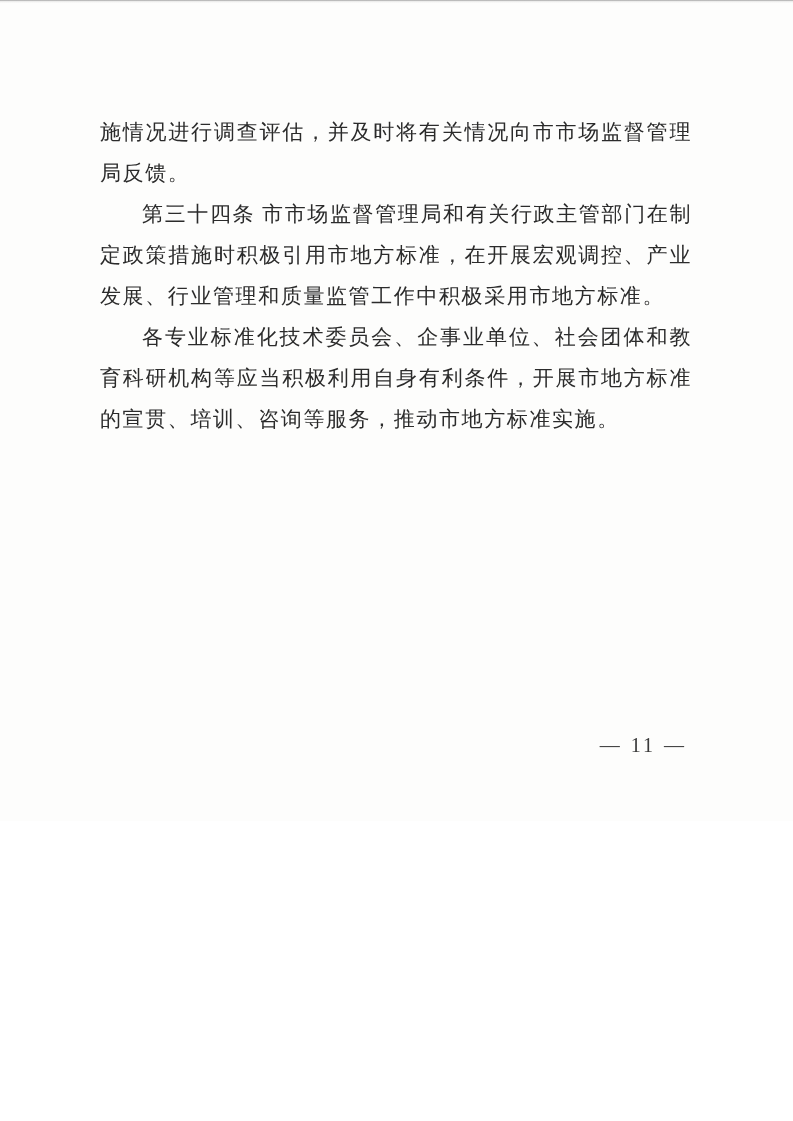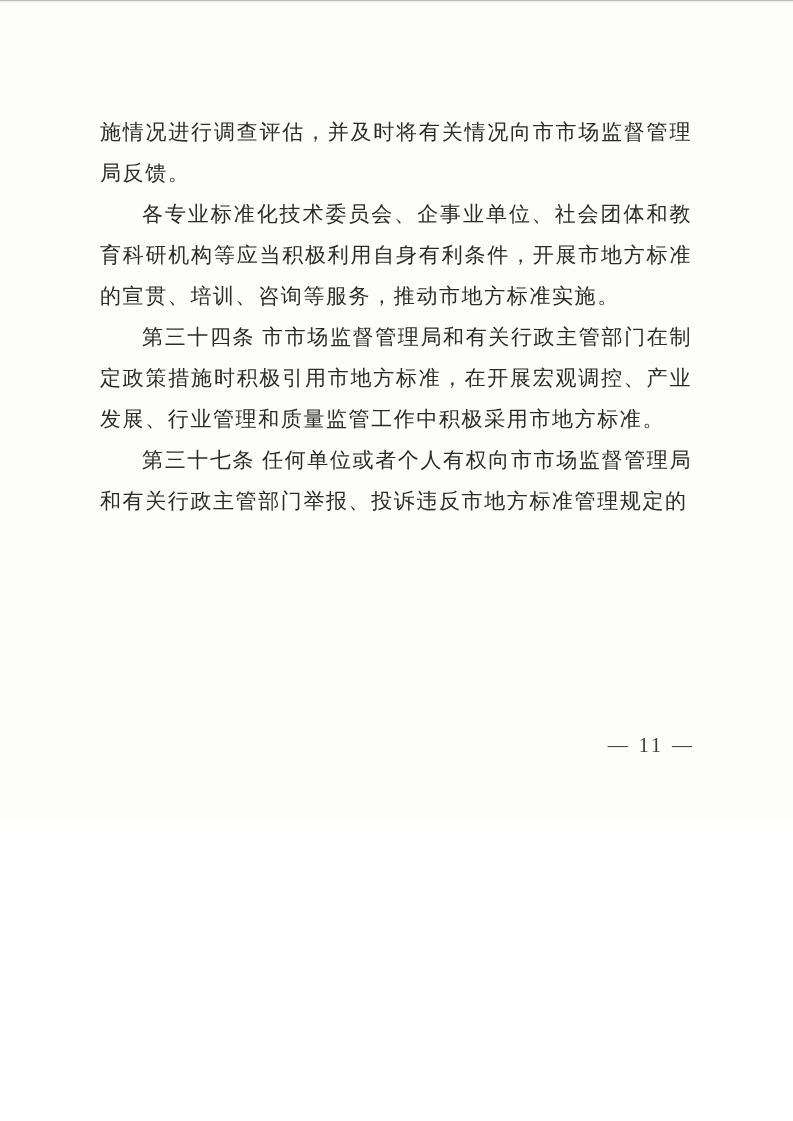--- a/index.html
+++ b/index.html
@@ -37,37 +37,36 @@
   }
   .text-block p {
     margin: 0;
     padding: 0;
   }
   .text-block p.indent {
     text-indent: 2em;
   }
   .page-footer {
     position: absolute;
-    right: 98px;
+    right: 106px;
     bottom: 64px;
     color: #3a3a3a;
     font-size: 20px;
     letter-spacing: 3px;
     white-space: nowrap;
   }
 </style>
 </head>
 <body>
 
 <div class="page">
 
   <div class="scan-edge-top"></div>
 
   <main class="text-block">
     <p>施情况进行调查评估，并及时将有关情况向市市场监督管理局反馈。</p>
+    <p class="indent">第三十四条 市市场监督管理局和有关行政主管部门在制定政策措施时积极引用市地方标准，在开展宏观调控、产业发展、行业管理和质量监管工作中积极采用市地方标准。</p>
     <p class="indent">各专业标准化技术委员会、企事业单位、社会团体和教育科研机构等应当积极利用自身有利条件，开展市地方标准的宣贯、培训、咨询等服务，推动市地方标准实施。</p>
-    <p class="indent">第三十四条 市市场监督管理局和有关行政主管部门在制定政策措施时积极引用市地方标准，在开展宏观调控、产业发展、行业管理和质量监管工作中积极采用市地方标准。</p>
-    <p class="indent">第三十七条 任何单位或者个人有权向市市场监督管理局和有关行政主管部门举报、投诉违反市地方标准管理规定的</p>
   </main>
 
   <div class="page-footer">— 11 —</div>
 
 </div>
 
 </body></html>

